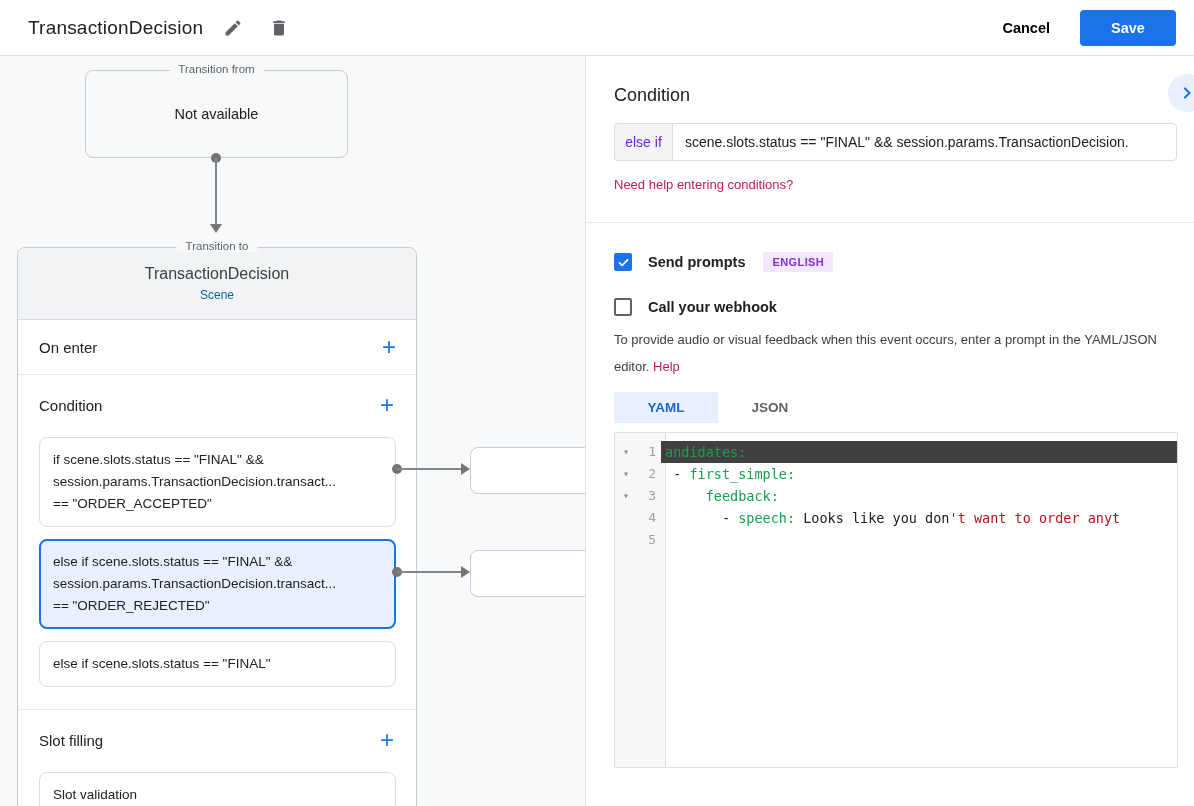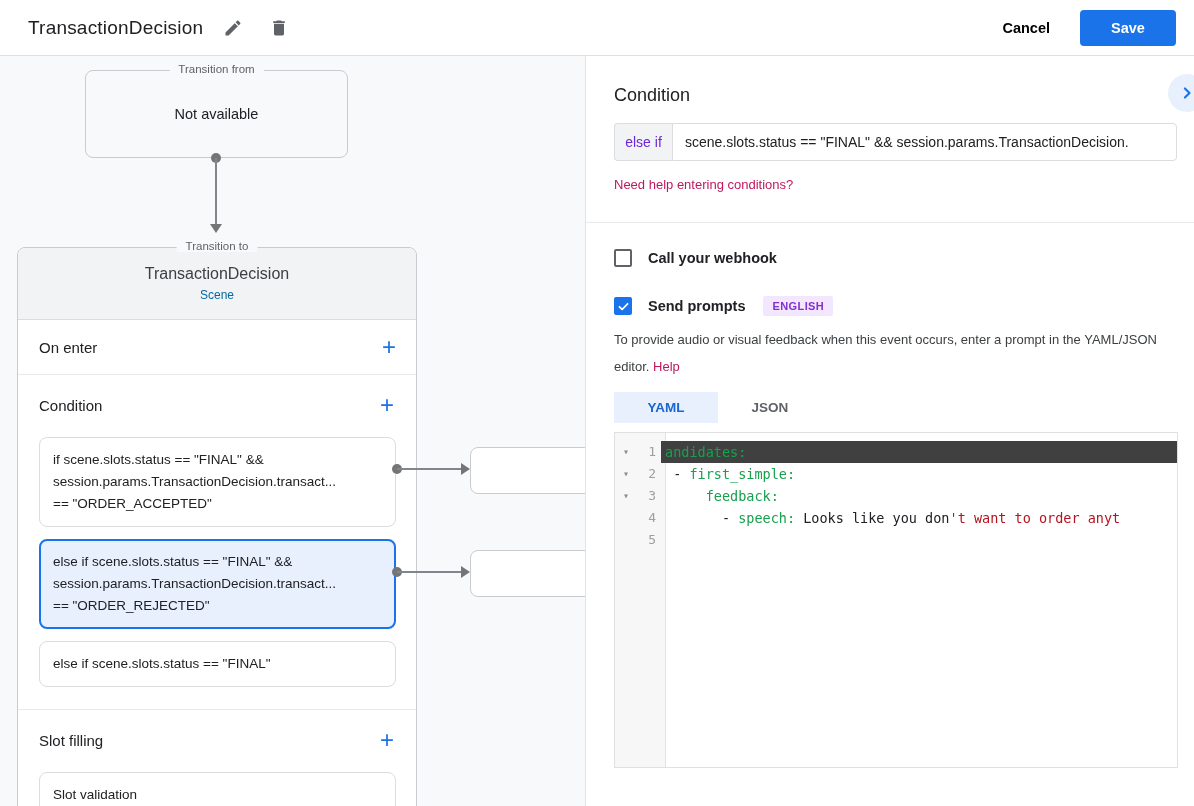--- a/index.html
+++ b/index.html
@@ -229,33 +229,33 @@
       <input class="cond-input" type="text" value="scene.slots.status == &quot;FINAL&quot; &amp;&amp; session.params.TransactionDecision." style="">
     </div>
 
     <div class="help-link-row">
       <a class="link">Need help entering conditions?</a>
     </div>
 
     <div class="panel-divider"></div>
 
 
-    <div class="check-row">
-      <div class="checkbox"></div>
-      <span class="check-label">Call your webhook</span>
-    </div>
-
     <div class="check-row prompts-row">
       <div class="checkbox checked">
         <svg width="13" height="13" viewBox="0 0 24 24">
             <path fill="none" stroke="#fff" stroke-width="3.2" stroke-linecap="round" stroke-linejoin="round" d="M4.5 12.5 L9.5 17.5 L19.5 7"></path>
           </svg>
       </div>
       <span class="check-label">Send prompts</span>
       <span class="lang-badge">ENGLISH</span>
+    </div>
+
+    <div class="check-row">
+      <div class="checkbox"></div>
+      <span class="check-label">Call your webhook</span>
     </div>
 
     <p class="feedback-text"><span>To provide audio or visual feedback when this event occurs, enter a prompt in the YAML/JSON editor.</span> <a class="link">Help</a></p>
 
     <div class="tabs">
       <button class="tab active">YAML</button>
       <button class="tab">JSON</button>
     </div>
 
     <div class="editor">

